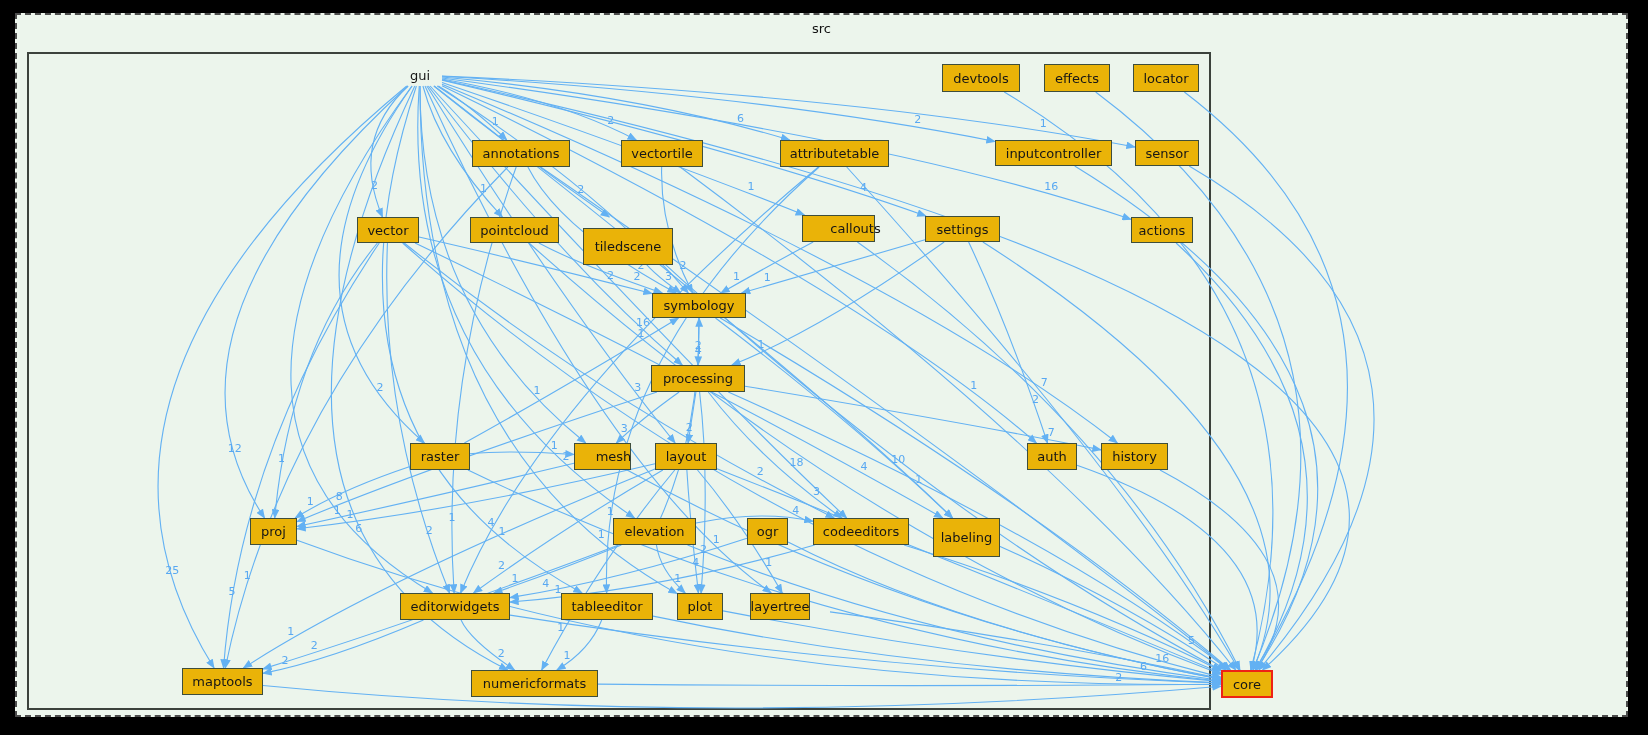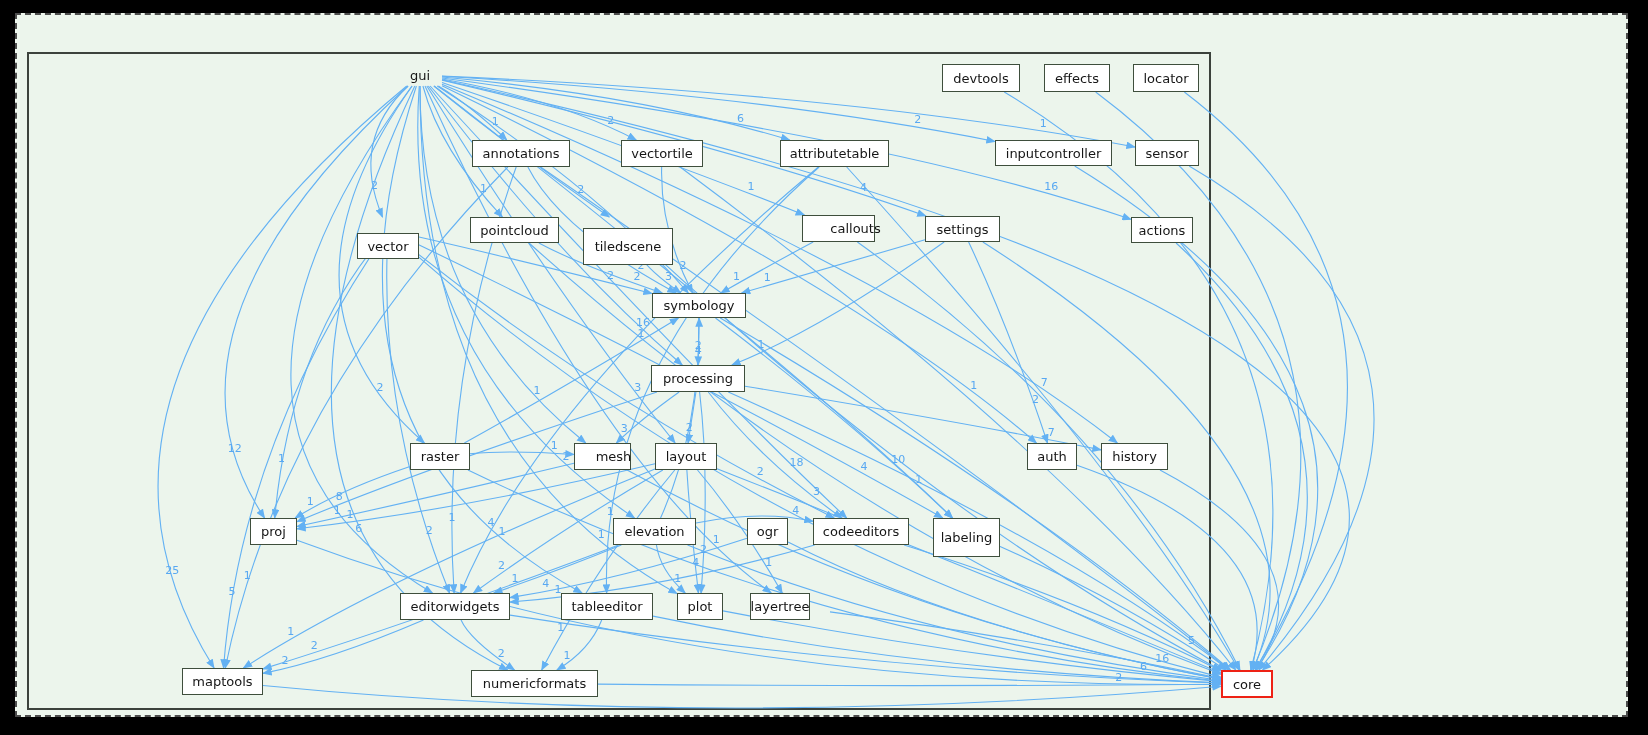--- a/index.html
+++ b/index.html
@@ -6,34 +6,35 @@
     font-family:"DejaVu Sans",sans-serif;}
   #canvas{position:absolute;left:0;top:0;width:1648px;height:735px;}
   .cluster-outer{position:absolute;left:15px;top:13px;width:1613px;height:704px;
     background:#ecf5ec;border:2px dashed #4c4c4c;box-sizing:border-box;}
   .cluster-inner{position:absolute;left:27px;top:52px;width:1184px;height:658px;
     border:2px solid #3c423c;box-sizing:border-box;}
   .src-label{position:absolute;left:15px;top:21px;width:1613px;text-align:center;
     font-size:13px;color:#111;}
   #edges{position:absolute;left:0;top:0;width:1648px;height:735px;z-index:2;}
   #nodes{position:absolute;left:0;top:0;width:0;height:0;z-index:3;}
-  .node{position:absolute;box-sizing:border-box;background:#ffffff;border:1.4px solid #3e4e3c;
+  .node{position:absolute;box-sizing:border-box;background:#eab308;border:1.4px solid #3e4e3c;
     color:#161616;font-size:13px;display:flex;align-items:center;justify-content:center;
     white-space:nowrap;cursor:pointer;}
   .plain{background:transparent;border:none;}
   .truncated{border:2px solid #ee2215;}
   .edge{fill:none;stroke:#63b1f3;stroke-width:1.1px;}
   .elabel{fill:#58a8f2;font-size:11px;font-family:"DejaVu Sans",sans-serif;text-anchor:middle;}
 </style>
 </head>
 <body>
 
 <div id="canvas">
   <div class="cluster-outer"></div>
   <div class="cluster-inner"></div>
+  <div class="src-label">src</div>
   <svg id="edges" width="1648" height="735" viewBox="0 0 1648 735">
     <defs>
       <marker id="arrow" viewBox="0 0 10 8" refX="9" refY="4" markerWidth="9" markerHeight="7" orient="auto">
         <path d="M0,0 L10,4 L0,8 z" fill="#63b1f3"></path>
       </marker>
     </defs>
   <path d="M438.3333333333333,86 Q470,105 506.8041237113402,140" class="edge" marker-end="url(#arrow)"></path>
       <text x="495.15832302405494" y="125.2096" class="elabel">1</text>
       <path d="M442,78.92857142857143 Q560,100 636.2616822429907,140" class="edge" marker-end="url(#arrow)"></path>
       <text x="610.7894429906542" y="123.68457142857142" class="elabel">2</text>
@@ -222,21 +223,21 @@
   <div id="nodes">
       <div class="node plain" style="left: 398px; top: 64px; width: 44px; height: 22px;">gui</div>
       <div class="node" style="left: 942px; top: 64px; width: 78px; height: 28px;">devtools</div>
       <div class="node" style="left: 1044px; top: 64px; width: 66px; height: 28px; text-align: right;">effects</div>
       <div class="node" style="left: 1133px; top: 64px; width: 66px; height: 28px;">locator</div>
       <div class="node" style="left: 472px; top: 140px; width: 98px; height: 27px;">annotations</div>
       <div class="node" style="left: 621px; top: 140px; width: 82px; height: 27px;">vectortile</div>
       <div class="node" style="left: 780px; top: 140px; width: 109px; height: 27px;">attributetable</div>
       <div class="node" style="left: 995px; top: 140px; width: 117px; height: 26px;">inputcontroller</div>
       <div class="node" style="left: 1135px; top: 140px; width: 64px; height: 26px;">sensor</div>
-      <div class="node" style="left: 357px; top: 217px; width: 62px; height: 26px; margin-top: 16px;">vector</div>
+      <div class="node" style="left: 357px; top: 217px; width: 62px; height: 26px;">vector</div>
       <div class="node" style="left: 470px; top: 217px; width: 89px; height: 26px;">pointcloud</div>
       <div class="node" style="left: 583px; top: 217px; width: 90px; height: 37px; margin-top: 11px;">tiledscene</div>
       <div class="node" style="left: 802px; top: 215px; width: 73px; height: 27px; padding-left: 34px;">callouts</div>
       <div class="node" style="left: 925px; top: 216px; width: 75px; height: 26px;">settings</div>
       <div class="node" style="left: 1131px; top: 217px; width: 62px; height: 26px;">actions</div>
       <div class="node" style="left: 652px; top: 293px; width: 94px; height: 25px;">symbology</div>
       <div class="node" style="left: 651px; top: 365px; width: 94px; height: 27px;">processing</div>
       <div class="node" style="left: 410px; top: 443px; width: 60px; height: 27px;">raster</div>
       <div class="node" style="left: 574px; top: 443px; width: 57px; height: 27px; padding-left: 22px;">mesh</div>
       <div class="node" style="left: 655px; top: 443px; width: 62px; height: 27px;">layout</div>

